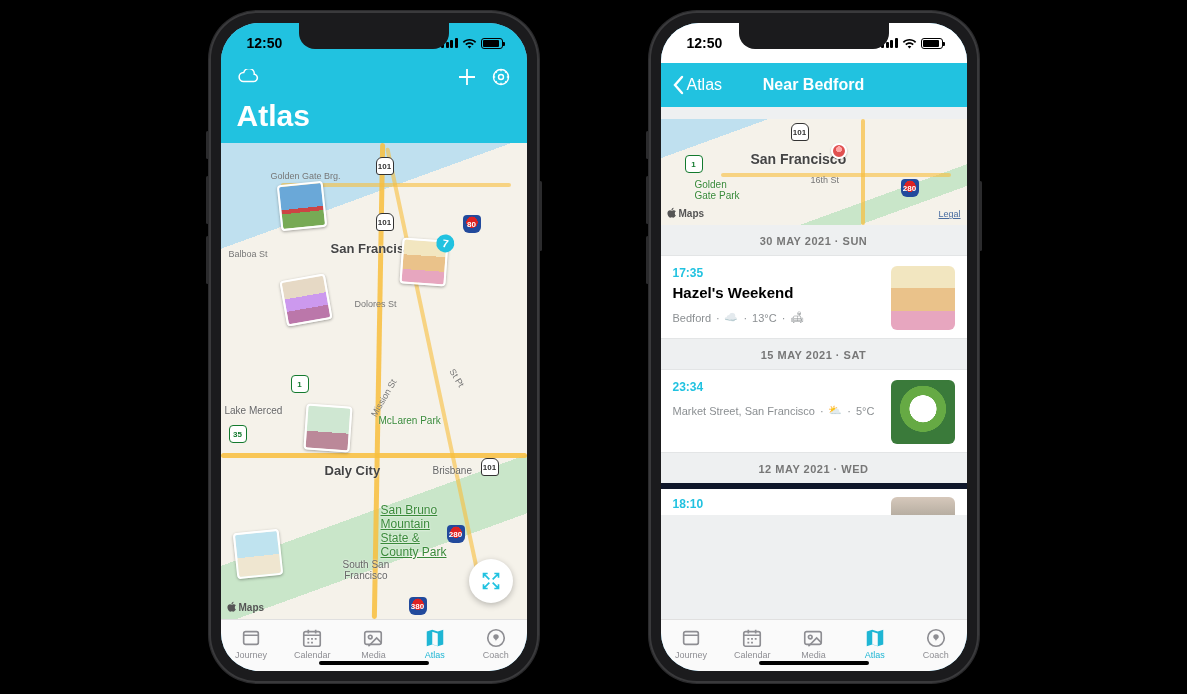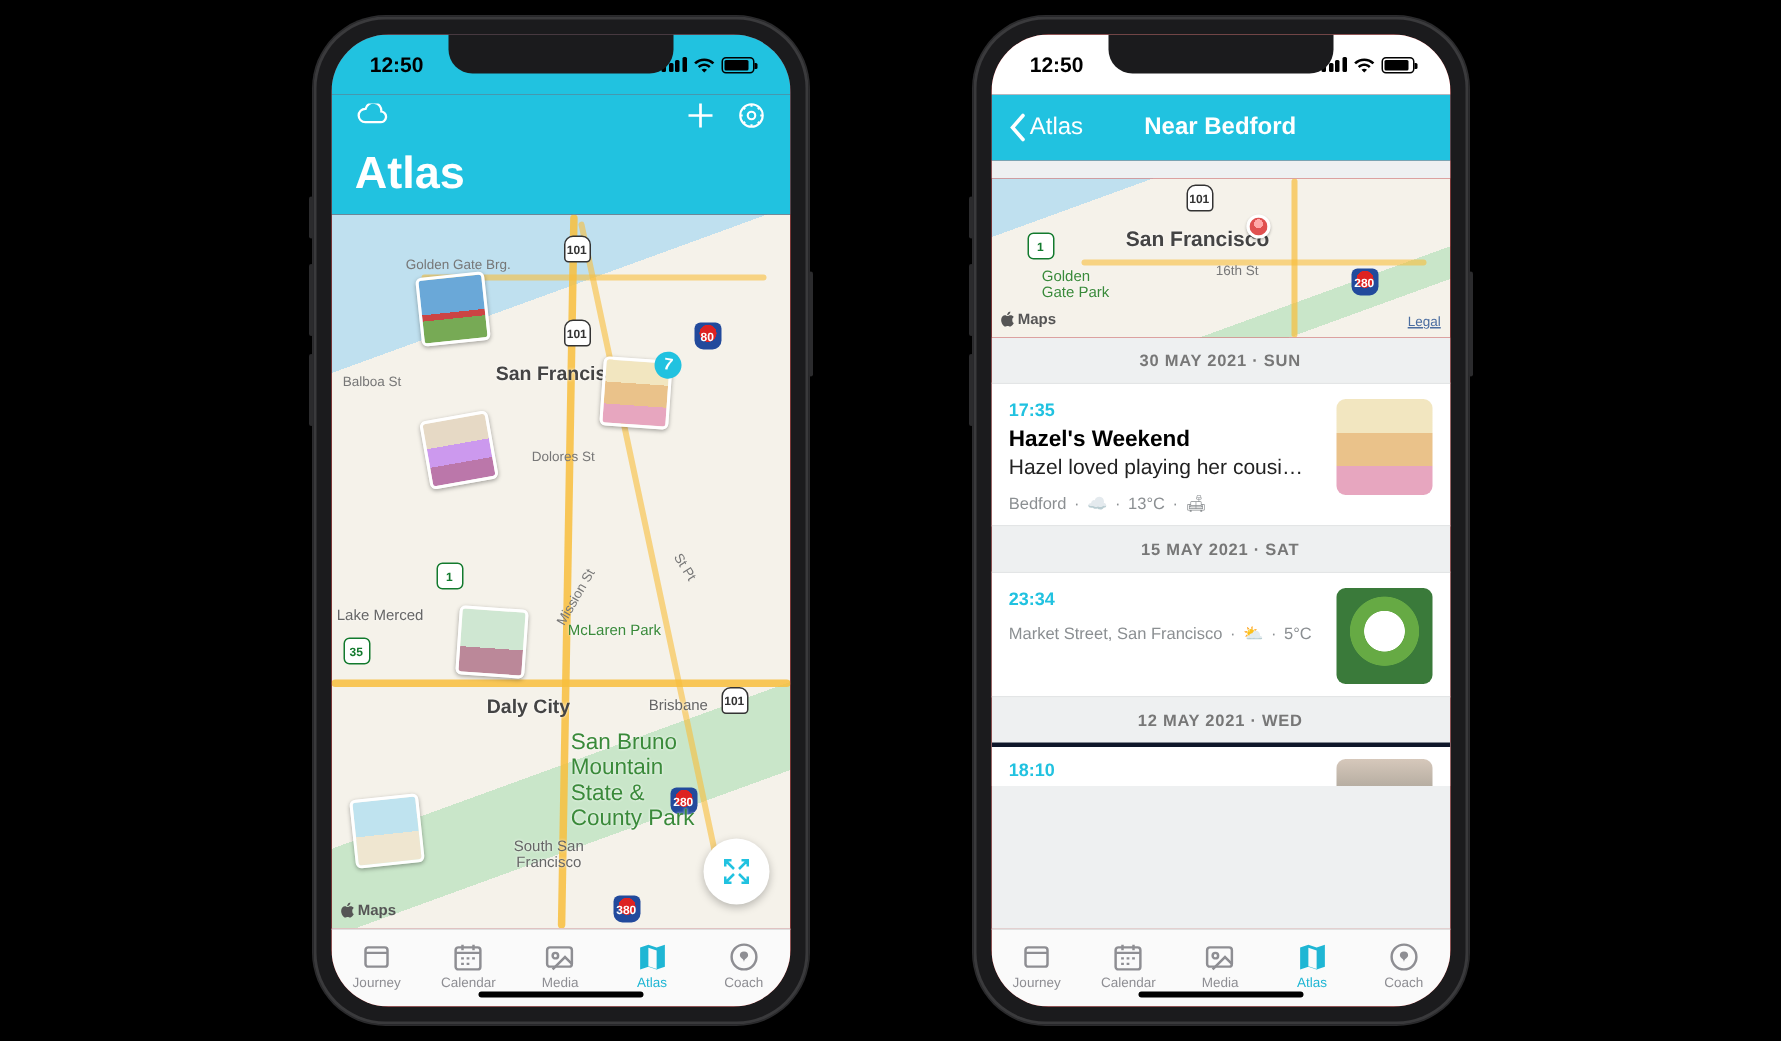--- a/index.html
+++ b/index.html
@@ -32,21 +32,21 @@
     border-radius: 2px;
   }
   .side-btn.left1 { left: -3px; top: 120px; width: 3px; height: 28px; }
   .side-btn.left2 { left: -3px; top: 165px; width: 3px; height: 48px; }
   .side-btn.left3 { left: -3px; top: 225px; width: 3px; height: 48px; }
   .side-btn.right { right: -3px; top: 170px; width: 3px; height: 70px; }
 
   .screen {
     width: 100%;
     height: 100%;
-    background: #b91c1c;
+    background: #7dd3fc;
     border-radius: 38px;
     overflow: hidden;
     position: relative;
     display: flex;
     flex-direction: column;
   }
   .notch {
     position: absolute;
     top: 0; left: 50%;
     transform: translateX(-50%);
@@ -205,21 +205,21 @@
   .entry .title { font-size:15px; font-weight:700; margin-top:4px; }
   .entry .snippet {
     font-size:14px; color:#222; margin-top:2px;
     white-space:nowrap; overflow:hidden; text-overflow:ellipsis;
   }
   .entry .meta { font-size:11px; color:#8b8f92; margin-top:10px; display:flex; gap:5px; align-items:center;}
   .thumb {
     width:64px; height:64px; border-radius:6px; background:#ccc center/cover;
     flex:none;
   }
-  .peek { background:#fff; padding:8px 12px 0; border-top:3px solid #0f172a; }
+  .peek { background:#fff; padding:8px 12px 0; border-top:6px solid #0f172a; }
   .peek .time { color:#21c2e0; font-size:12px; font-weight:700; }
   .peek-row { display:flex; justify-content:space-between; align-items:flex-start; }
   .peek-thumb { width:64px; height:18px; background:#ccc; border-radius:6px 6px 0 0; }
 
   
   .tabbar {
     height: 52px; background:#fafafa; border-top:1px solid #e0e0e0;
     display:flex; justify-content:space-around; align-items:center;
     padding-bottom: 4px;
     z-index: 10;
@@ -313,21 +313,21 @@
         <span class="shield inter" style="left:226px;top:382px;">280</span>
 
         <span class="city" style="left:110px;top:98px;">San Francisco</span>
         <span class="city" style="left:104px;top:320px;">Daly City</span>
         <span class="city minor" style="left:212px;top:322px;">Brisbane</span>
         <span class="city minor" style="left:4px;top:262px;">Lake Merced</span>
         <span class="city minor" style="left:158px;top:272px;color:#3a8a3a;">McLaren Park</span>
         <span class="city minor" style="left:122px;top:416px;white-space:pre;text-align:center;">South San
 Francisco</span>
 
-        <span class="city minor" style="left:160px;top:343px;white-space:pre;color:#3a8a3a;font-size:15px;">San Bruno
+        <span class="city minor" style="left:160px;top:360px;white-space:pre;color:#3a8a3a;font-size:12px;text-decoration:underline;">San Bruno
 Mountain
 State &amp;
 County Park</span>
 
         <span class="pin ph-bridge" style="left:58px; top:40px;"></span>
         <span class="pin ph-girl" style="left:180px;top:96px; transform:rotate(4deg);">
           <span class="badge">7</span>
         </span>
         <span class="pin ph-dog2" style="left:62px; top:134px;transform:rotate(-10deg);"></span>
         <span class="pin ph-dad" style="left:84px; top:262px;transform:rotate(4deg);"></span>
@@ -447,21 +447,20 @@
         <span class="legal">Legal</span>
       </div>
     </div>
 
     <div class="list">
       <div class="date-sep">30 MAY 2021 · SUN</div>
       <div class="entry">
         <div class="body">
           <div class="time">17:35</div>
           <div class="title">Hazel's Weekend</div>
-          <div class="snippet">Hazel loved playing her cousi…</div>
           <div class="meta">
             <span>Bedford</span>
               <span>·</span>
             <span>☁️</span>
               <span>·</span>
             <span>13°C</span>
               <span>·</span>
             <span>🛋</span>
           </div>
         </div>

